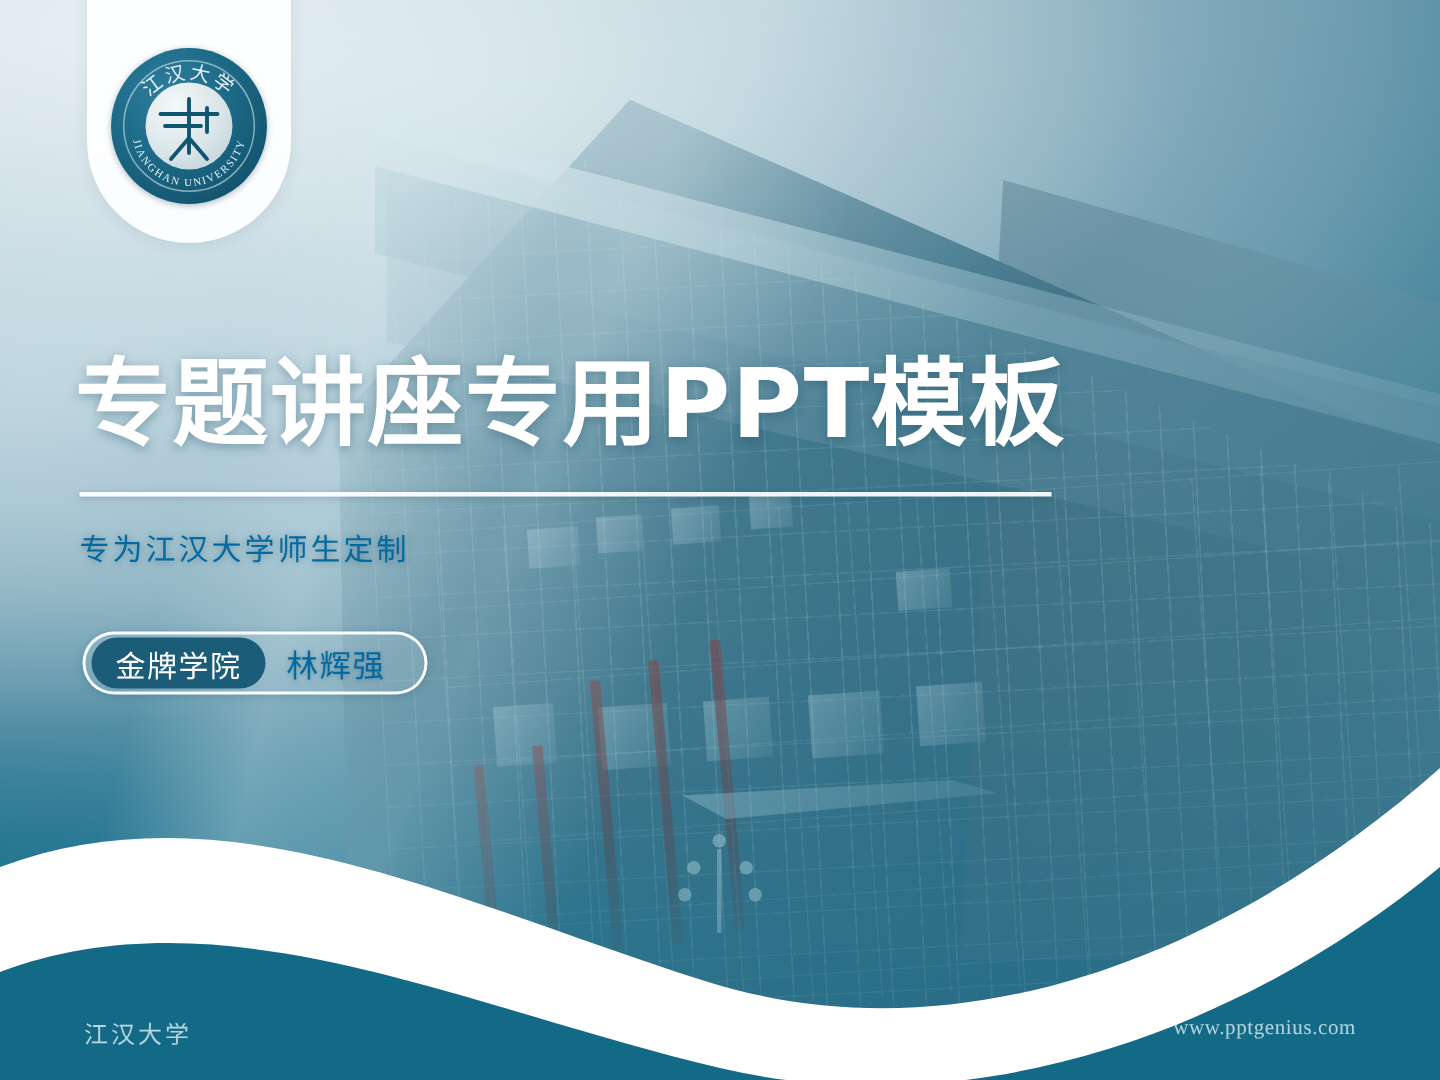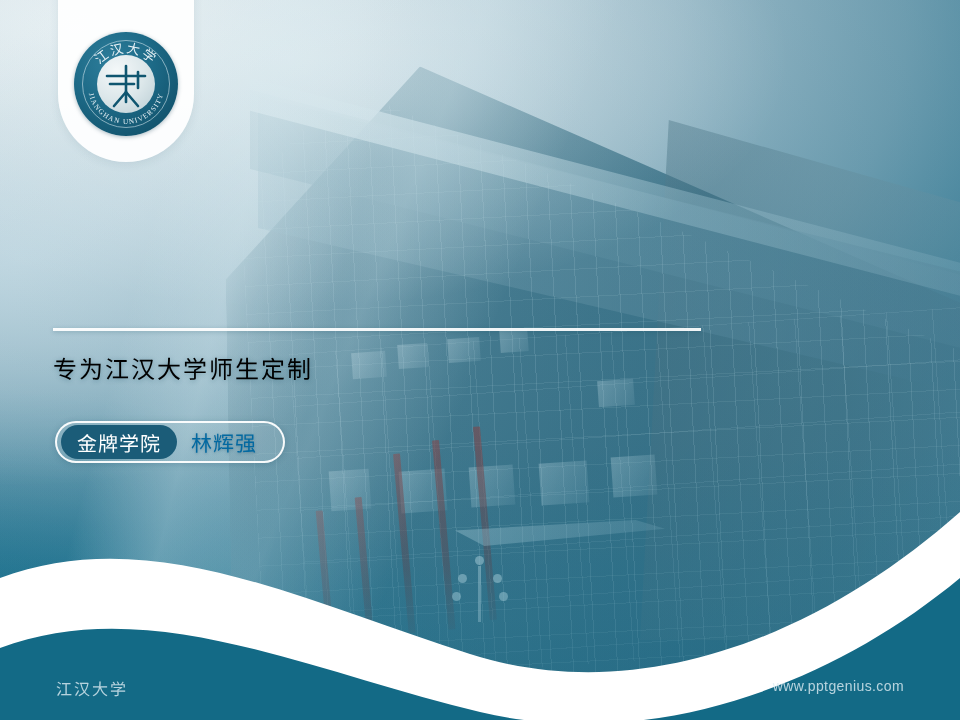--- a/index.html
+++ b/index.html
@@ -237,22 +237,22 @@
     top: 328px;
     width: 648px;
     height: 3px;
     background: rgba(255,255,255,.92);
     box-shadow: 0 1px 4px rgba(20,70,92,.25);
   }
   .subtitle {
     position: absolute;
     left: 53px;
     top: 350px;
-    font-size: 24px;
-    color: #000000;
+    font-size: 20px;
+    color: #0369a1;
     letter-spacing: 2px;
     text-shadow: 0 1px 5px rgba(18,70,92,.40);
     white-space: nowrap;
     font-family: Liberation Mono, monospace;
   }
 
   
   .pill {
     position: absolute;
     left: 55px;
@@ -298,21 +298,21 @@
     letter-spacing: 2px;
     font-family: "DejaVu Sans", "Liberation Sans", sans-serif;
   }
   .footer-right {
     position: absolute;
     right: 56px;
     top: 678px;
     font-size: 14px;
     color: rgba(224,238,244,.80);
     letter-spacing: .4px;
-    font-family: Liberation Sans, sans-serif;
+    font-family: Liberation Serif, serif;
     margin-left: 28px;
   }
 </style>
 </head>
 <body>
 
 <div id="slide">
 
   <div class="photo-layer">
     <div class="sky"></div>
@@ -391,20 +391,21 @@
           <path d="M33,44 L71,44"></path>
           <path d="M36,52 L60,52"></path>
           <path d="M52,60 L40,74"></path>
           <path d="M52,60 L64,74"></path>
           <path d="M64,40 L64,56"></path>
         </g>
       </svg>
     </div>
   </div>
 
+  <div class="title">专题讲座专用PPT模板</div>
   <div class="divider"></div>
   <div class="subtitle">专为江汉大学师生定制</div>
 
   <div class="pill">
     <span class="pill-chip">金牌学院</span>
     <span class="pill-name">林辉强</span>
   </div>
 
   <div class="footer-left">江汉大学</div>
   <div class="footer-right">www.pptgenius.com</div>

